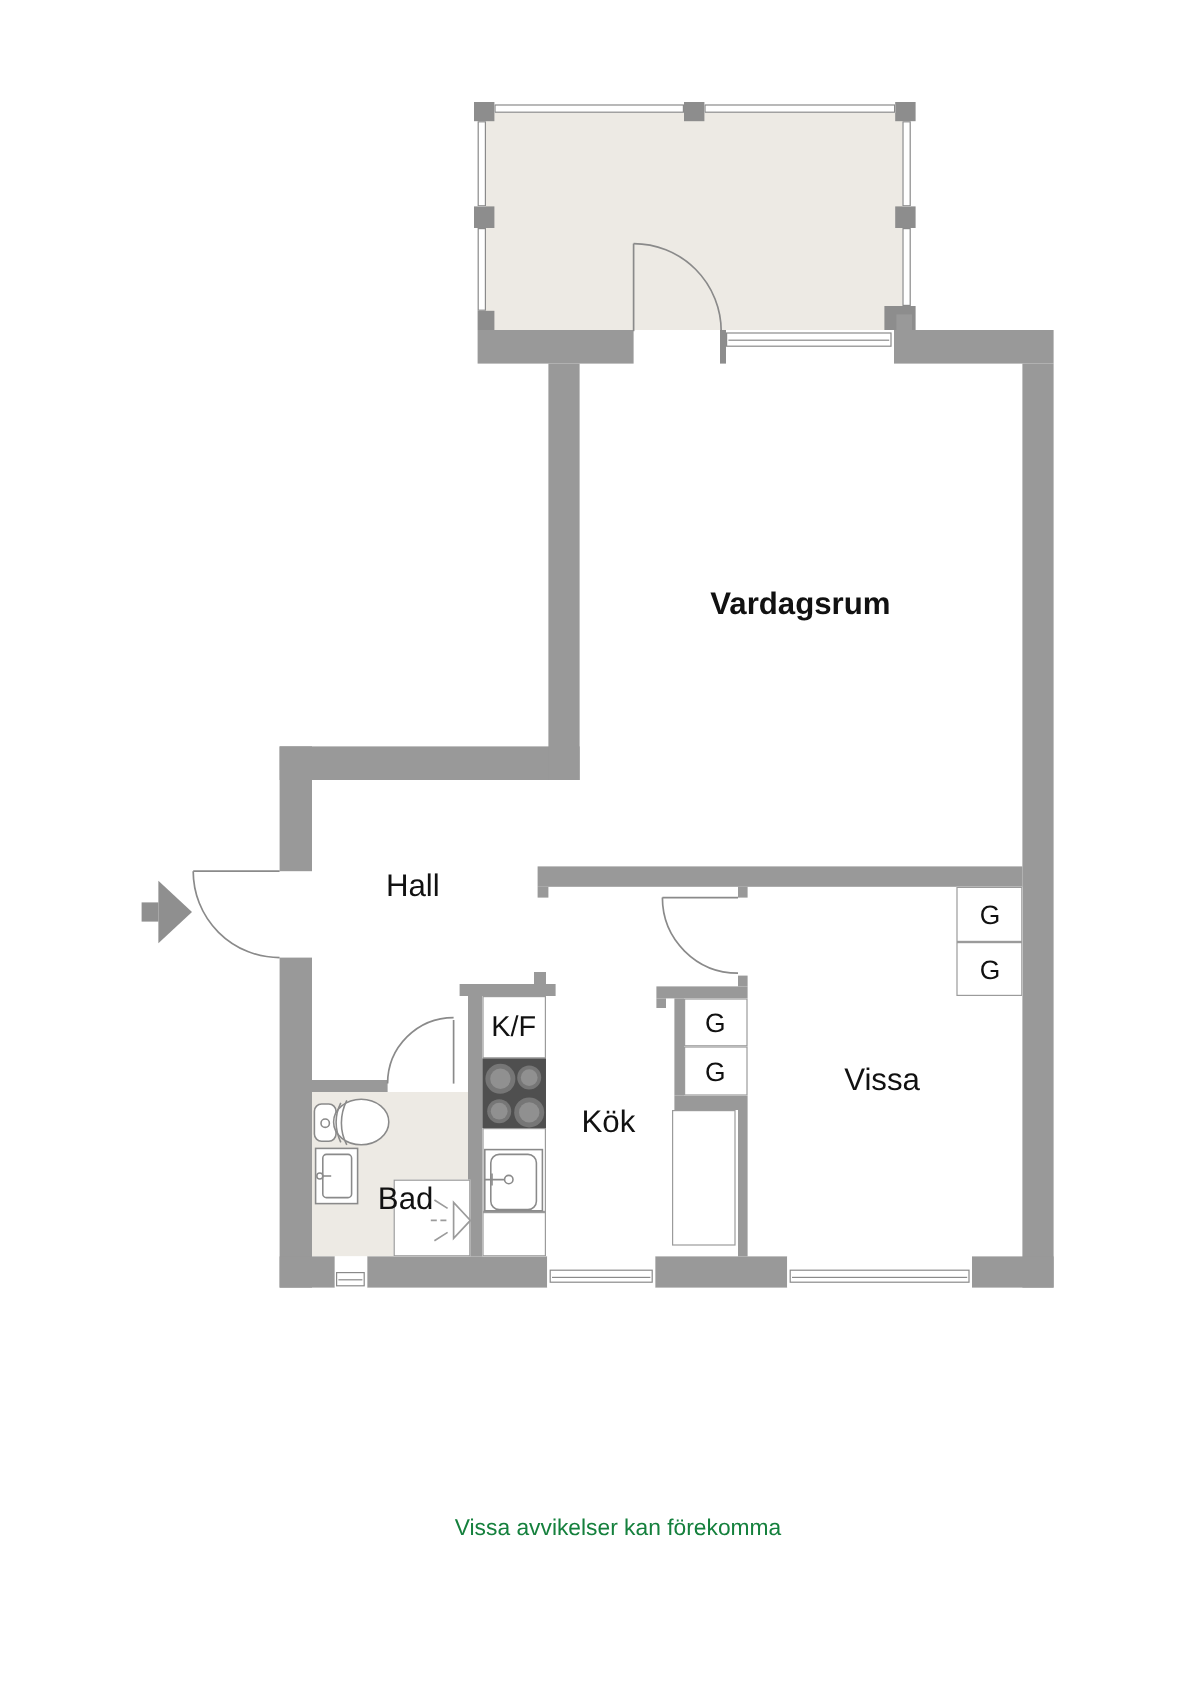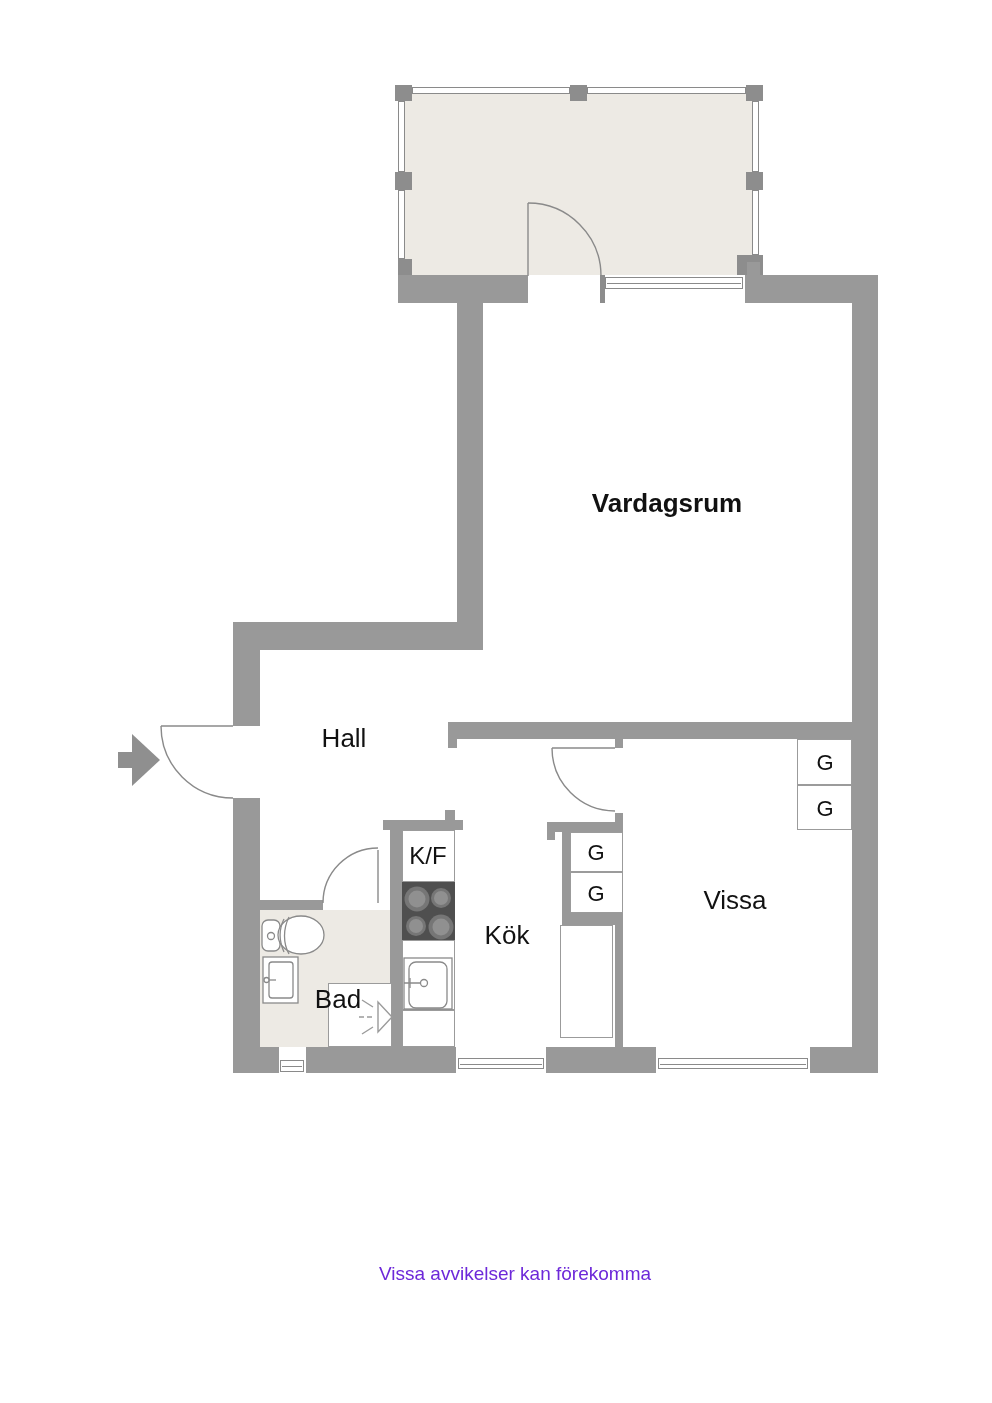--- a/index.html
+++ b/index.html
@@ -12,21 +12,21 @@
   .wingap{position:absolute;background:#ffffff;}
   .winframe{position:absolute;background:#ffffff;border:1px solid #8a8a8a;box-sizing:border-box;}
   .winframe::after{content:"";position:absolute;left:1px;right:1px;top:50%;border-top:1px solid #8a8a8a;}
   .box{position:absolute;background:#ffffff;border:1px solid #9b9b9b;box-sizing:border-box;}
   .stove{position:absolute;background:#4f4f4f;}
   .lbl{position:absolute;transform:translate(-50%,-50%);color:#111111;white-space:nowrap;}
   .lbl-room{font-size:26px;}
   .lbl-balcony{font-size:27px;}
   .lbl-kf{font-size:24px;}
   .lbl-g{font-size:22px;}
-  .lbl-disclaimer{font-size:19px;color:#6d28d9;}
+  .lbl-disclaimer{font-size:19px;color:#15803d;}
   .arrow-tail{position:absolute;background:#8f8f8f;}
   .arrow-head{position:absolute;width:0;height:0;
     border-top:26px solid transparent;border-bottom:26px solid transparent;
     border-left:28px solid #8f8f8f;}
   svg.overlay{position:absolute;left:0;top:0;}
 </style>
 </head>
 <body>
 
 <div class="page">

